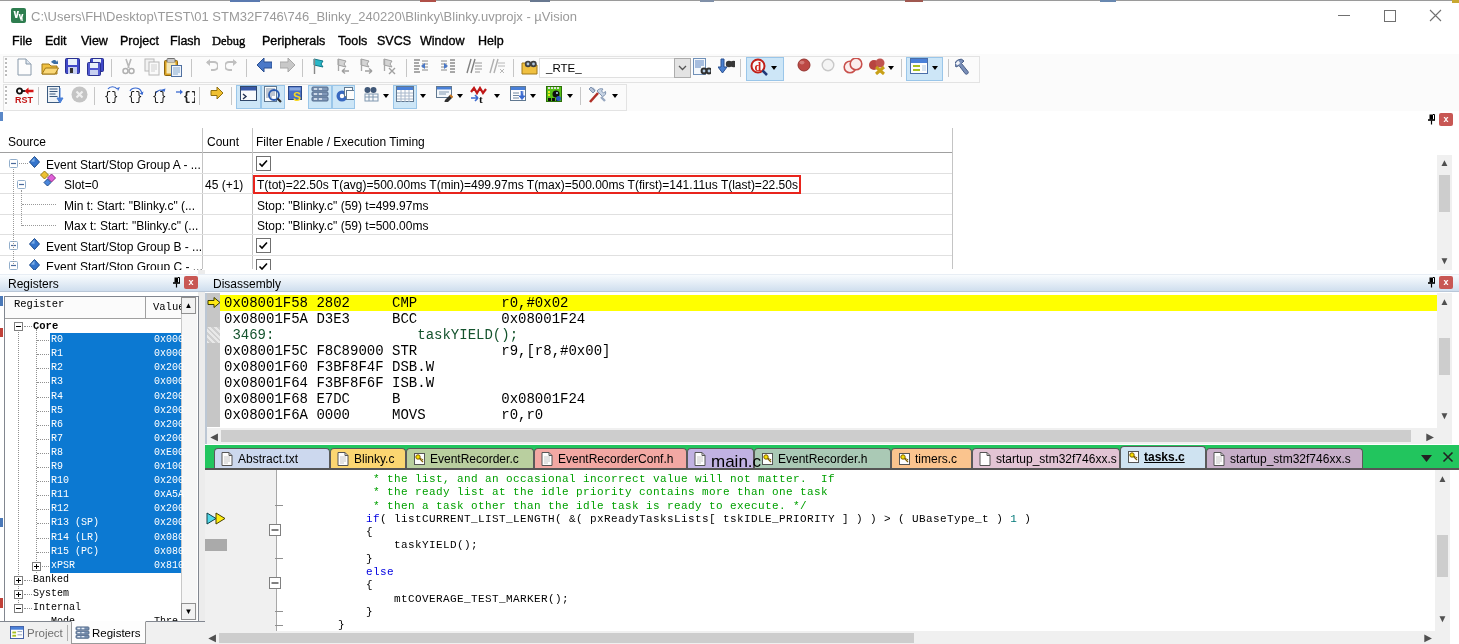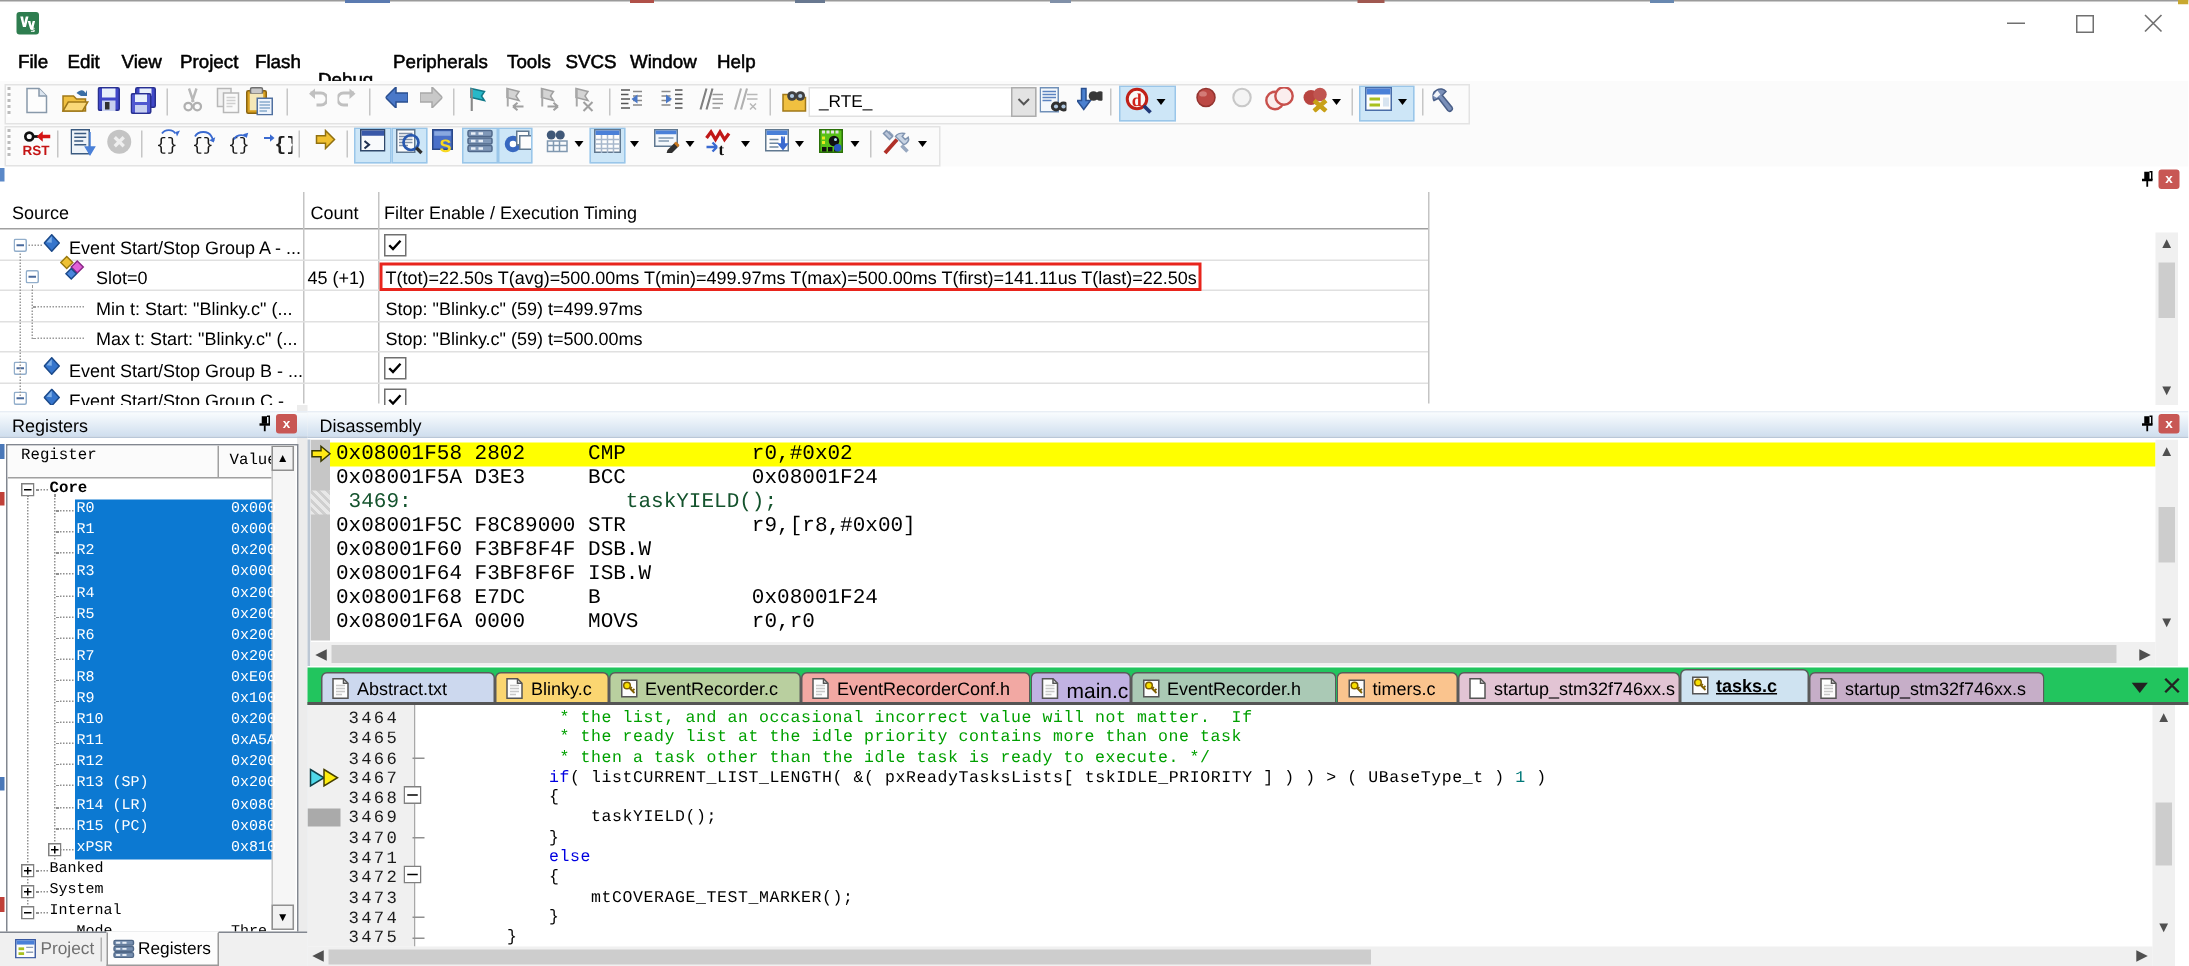--- a/index.html
+++ b/index.html
@@ -39,35 +39,36 @@
   <div class="abs" style="left:1452px;top:0;width:7px;height:3px;background:#c8a830;"></div>
 
   <div class="abs" style="left:0;top:3px;width:1459px;height:26px;background:#ffffff;"></div>
   <div class="abs" style="left:11px;top:8px;width:15px;height:15px;background:#2e7d4f;border-radius:2px;">
      <svg width="15" height="15" viewBox="0 0 15 15">
        <path d="M2.5 3 L4.4 3 L5.1 7.5 L6.2 3 L8 3 L6.3 10 L4.3 10 Z" fill="#fff"></path>
        <path d="M7.5 6 L9.3 6 L9.9 9.2 L10.8 6 L12.4 6 L11 11.6 L9.2 11.6 Z" fill="#fff"></path>
        <text x="9.3" y="13.4" font-size="5.5" fill="#fff" font-family="Liberation Sans" font-weight="bold">s</text>
      </svg>
   </div>
+  <div class="abs" style="left:31px;top:9px;font-size:13px;color:#9a9a9a;">C:\Users\FH\Desktop\TEST\01 STM32F746\746_Blinky_240220\Blinky\Blinky.uvprojx - µVision</div>
 
   <div class="abs" style="left:1338px;top:15px;width:12px;height:1px;background:#707070;"></div>
   <div class="abs" style="left:1384px;top:10px;width:10px;height:10px;border:1px solid #707070;"></div>
   <svg class="abs" style="left:1429px;top:9px;" width="13" height="13" viewBox="0 0 13 13">
       <path d="M1 1 L12 12 M12 1 L1 12" stroke="#707070" stroke-width="1.1"></path>
     </svg>
 
   <div class="abs" style="left:0;top:29px;width:1459px;height:25px;background:#ffffff;"></div>
   <div class="abs" id="menubar" style="left:0;top:34px;height:18px;font-size:12.5px;color:#000;-webkit-text-stroke:0.35px #000;">
       <span style="position:absolute;left:12px;top:0;">File</span>
       <span style="position:absolute;left:45px;top:0;">Edit</span>
       <span style="position:absolute;left:81px;top:0;">View</span>
       <span style="position:absolute;left:120px;top:0;">Project</span>
       <span style="position:absolute;left:170px;top:0;">Flash</span>
-      <span style="position:absolute;left:212px;top:12px;">Debug</span>
+      <span style="position:absolute;left:212px;top:0;font-family:Liberation Serif, serif;">Debug</span>
       <span style="position:absolute;left:262px;top:0;">Peripherals</span>
       <span style="position:absolute;left:338px;top:0;">Tools</span>
       <span style="position:absolute;left:377px;top:0;">SVCS</span>
       <span style="position:absolute;left:420px;top:0;">Window</span>
       <span style="position:absolute;left:478px;top:0;">Help</span>
     </div>
 
   <div class="abs" id="tb1" style="left:0;top:54px;width:1459px;height:28px;background:#fbfbfb;"></div>
   <div class="abs" id="tb2" style="left:0;top:82px;width:1459px;height:29px;background:#fbfbfb;"></div>
   <div class="abs" style="left:5px;top:58px;width:2px;height:20px;background-image:repeating-linear-gradient(#bbb 0 2px,#fff 2px 4px);"></div>
@@ -640,21 +641,21 @@
         <path d="M8 0.5 v3 h3" fill="none" stroke="#555"></path>
         <path d="M3 5 h6 M3 7 h6 M3 9 h6 M3 11 h4" stroke="#c8c8c8"></path>
       </svg>
     <div class="abs" style="left:353px;top:7px;font-size:12px;z-index:6;">EventRecorderConf.h</div>
     <div class="abs" style="left:482px;top:3px;width:67px;height:20px;background:#c1b2e2;border:1px solid #5a5a5a;border-bottom:none;border-radius:4px 4px 0 0;box-sizing:border-box;z-index:2;"></div>
     <svg class="abs" style="left:489px;top:7px;z-index:6;" width="12" height="14" viewBox="0 0 12 14">
         <path d="M1 0.5 h7 l3 3 v10 h-10 z" fill="#fdfdfd" stroke="#555"></path>
         <path d="M8 0.5 v3 h3" fill="none" stroke="#555"></path>
         <path d="M3 5 h6 M3 7 h6 M3 9 h6 M3 11 h4" stroke="#c8c8c8"></path>
       </svg>
-    <div class="abs" style="left:506px;top:7px;font-size:14px;z-index:6;">main.c</div>
+    <div class="abs" style="left:506px;top:7px;font-size:17px;z-index:6;">main.c</div>
     <div class="abs" style="left:549px;top:3px;width:137px;height:20px;background:#aac9b5;border:1px solid #5a5a5a;border-bottom:none;border-radius:4px 4px 0 0;box-sizing:border-box;z-index:2;"></div>
     <svg class="abs" style="left:556px;top:7px;z-index:6;" width="13" height="14" viewBox="0 0 13 14">
         <rect x="1.5" y="1.5" width="10" height="11" fill="#fdfdfd" stroke="#555"></rect>
         <circle cx="5" cy="5" r="2.2" fill="#f8e000" stroke="#806000"></circle>
         <path d="M6.5 6.5 l3.5 3.5 m-1.5 -1.5 l1.5 -1.2 m-3 0 l1.3 -1.2" stroke="#806000" stroke-width="1.2" fill="none"></path>
       </svg>
     <div class="abs" style="left:573px;top:7px;font-size:12px;z-index:6;">EventRecorder.h</div>
     <div class="abs" style="left:686px;top:3px;width:81px;height:20px;background:#fac48e;border:1px solid #5a5a5a;border-bottom:none;border-radius:4px 4px 0 0;box-sizing:border-box;z-index:2;"></div>
     <svg class="abs" style="left:693px;top:7px;z-index:6;" width="13" height="14" viewBox="0 0 13 14">
         <rect x="1.5" y="1.5" width="10" height="11" fill="#fdfdfd" stroke="#555"></rect>
@@ -693,32 +694,20 @@
   <div class="abs" id="editor" style="left:205px;top:470px;width:1254px;height:174px;background:#fff;overflow:hidden;">
     <div class="abs" style="left:0;top:0;width:71px;height:161px;background:#f0f0f0;"></div>
 
     <div class="abs" style="left:0;top:69px;width:22px;height:12px;background:#aaaaaa;"></div>
 
     <svg class="abs" style="left:1px;top:42px;" width="22" height="13" viewBox="0 0 22 13">
         <path d="M1 1 L10 6.5 L1 12 Z" fill="#50d8e8" stroke="#104048"></path>
         <path d="M10 1 L19 6.5 L10 12 Z" fill="#ffee10" stroke="#484000"></path>
       </svg>
 
-    <div class="mono abs" id="lnums" style="left:24px;top:3px;font-size:11.5px;letter-spacing:1.5px;line-height:13.3px;white-space:pre;color:#1a1a1a;text-align:right;width:37px;">3464
-3465
-3466
-3467
-3468
-3469
-3470
-3471
-3472
-3473
-3474
-3475</div>
 
     <div class="abs" style="left:71px;top:0;width:1px;height:161px;background:#a8a8a8;"></div>
     <div class="abs" style="left:72px;top:0;width:1px;height:161px;background:#ffffff;"></div>
     <svg class="abs" style="left:64px;top:54px;" width="12" height="12" viewBox="0 0 12 12">
         <rect x="0.5" y="0.5" width="11" height="11" fill="#fff" stroke="#808080"></rect>
         <path d="M2.5 6 h7" stroke="#000"></path>
       </svg>
     <svg class="abs" style="left:64px;top:107px;" width="12" height="12" viewBox="0 0 12 12">
         <rect x="0.5" y="0.5" width="11" height="11" fill="#fff" stroke="#808080"></rect>
         <path d="M2.5 6 h7" stroke="#000"></path>

